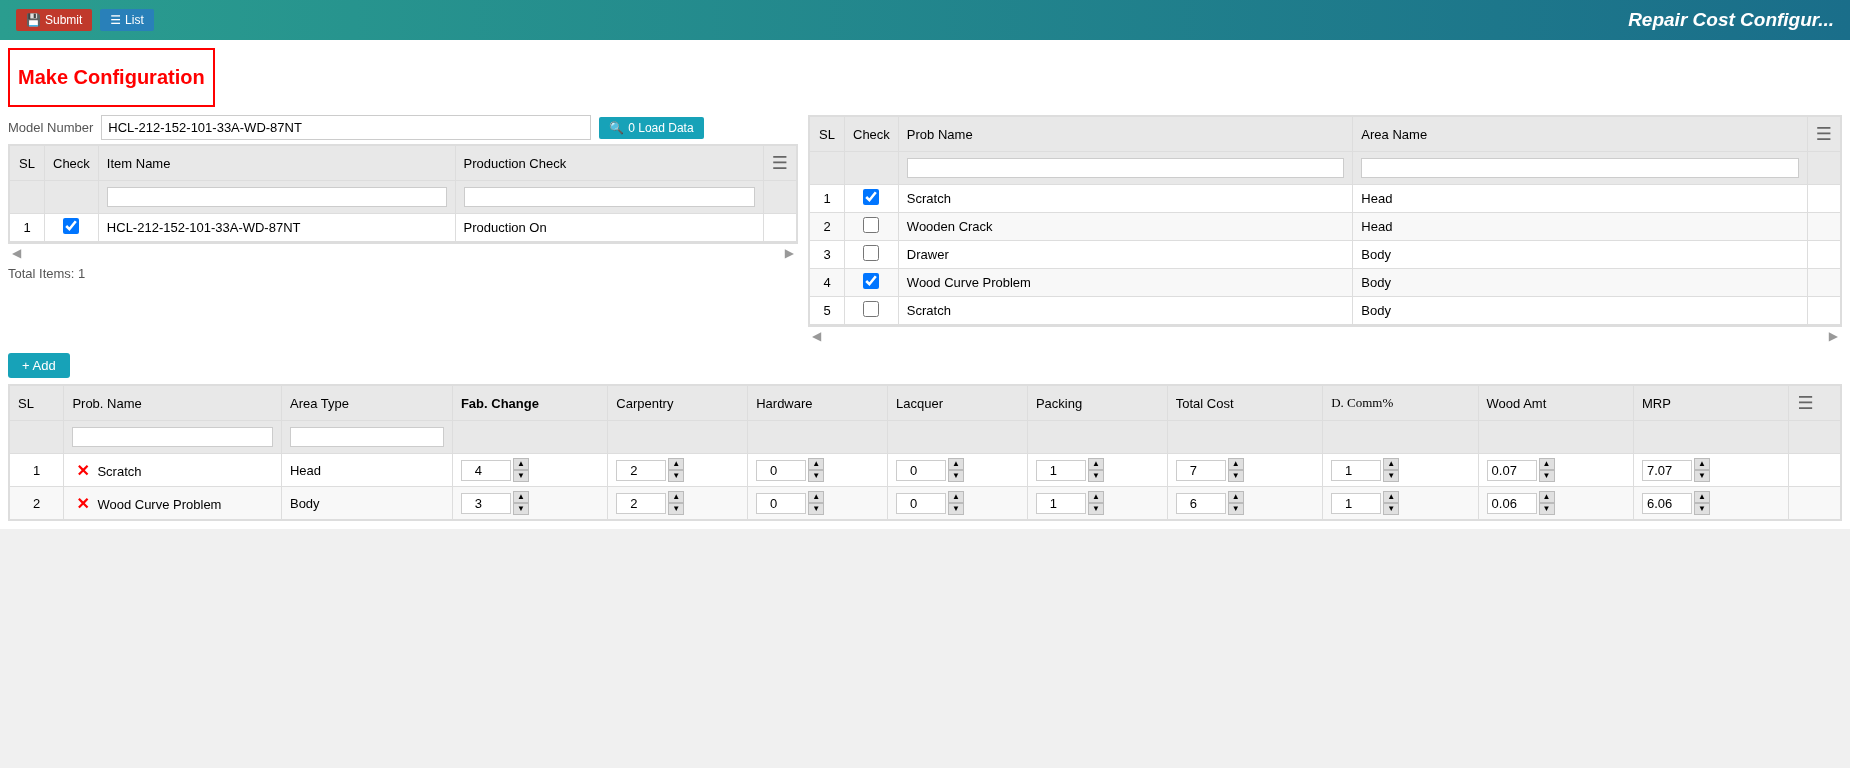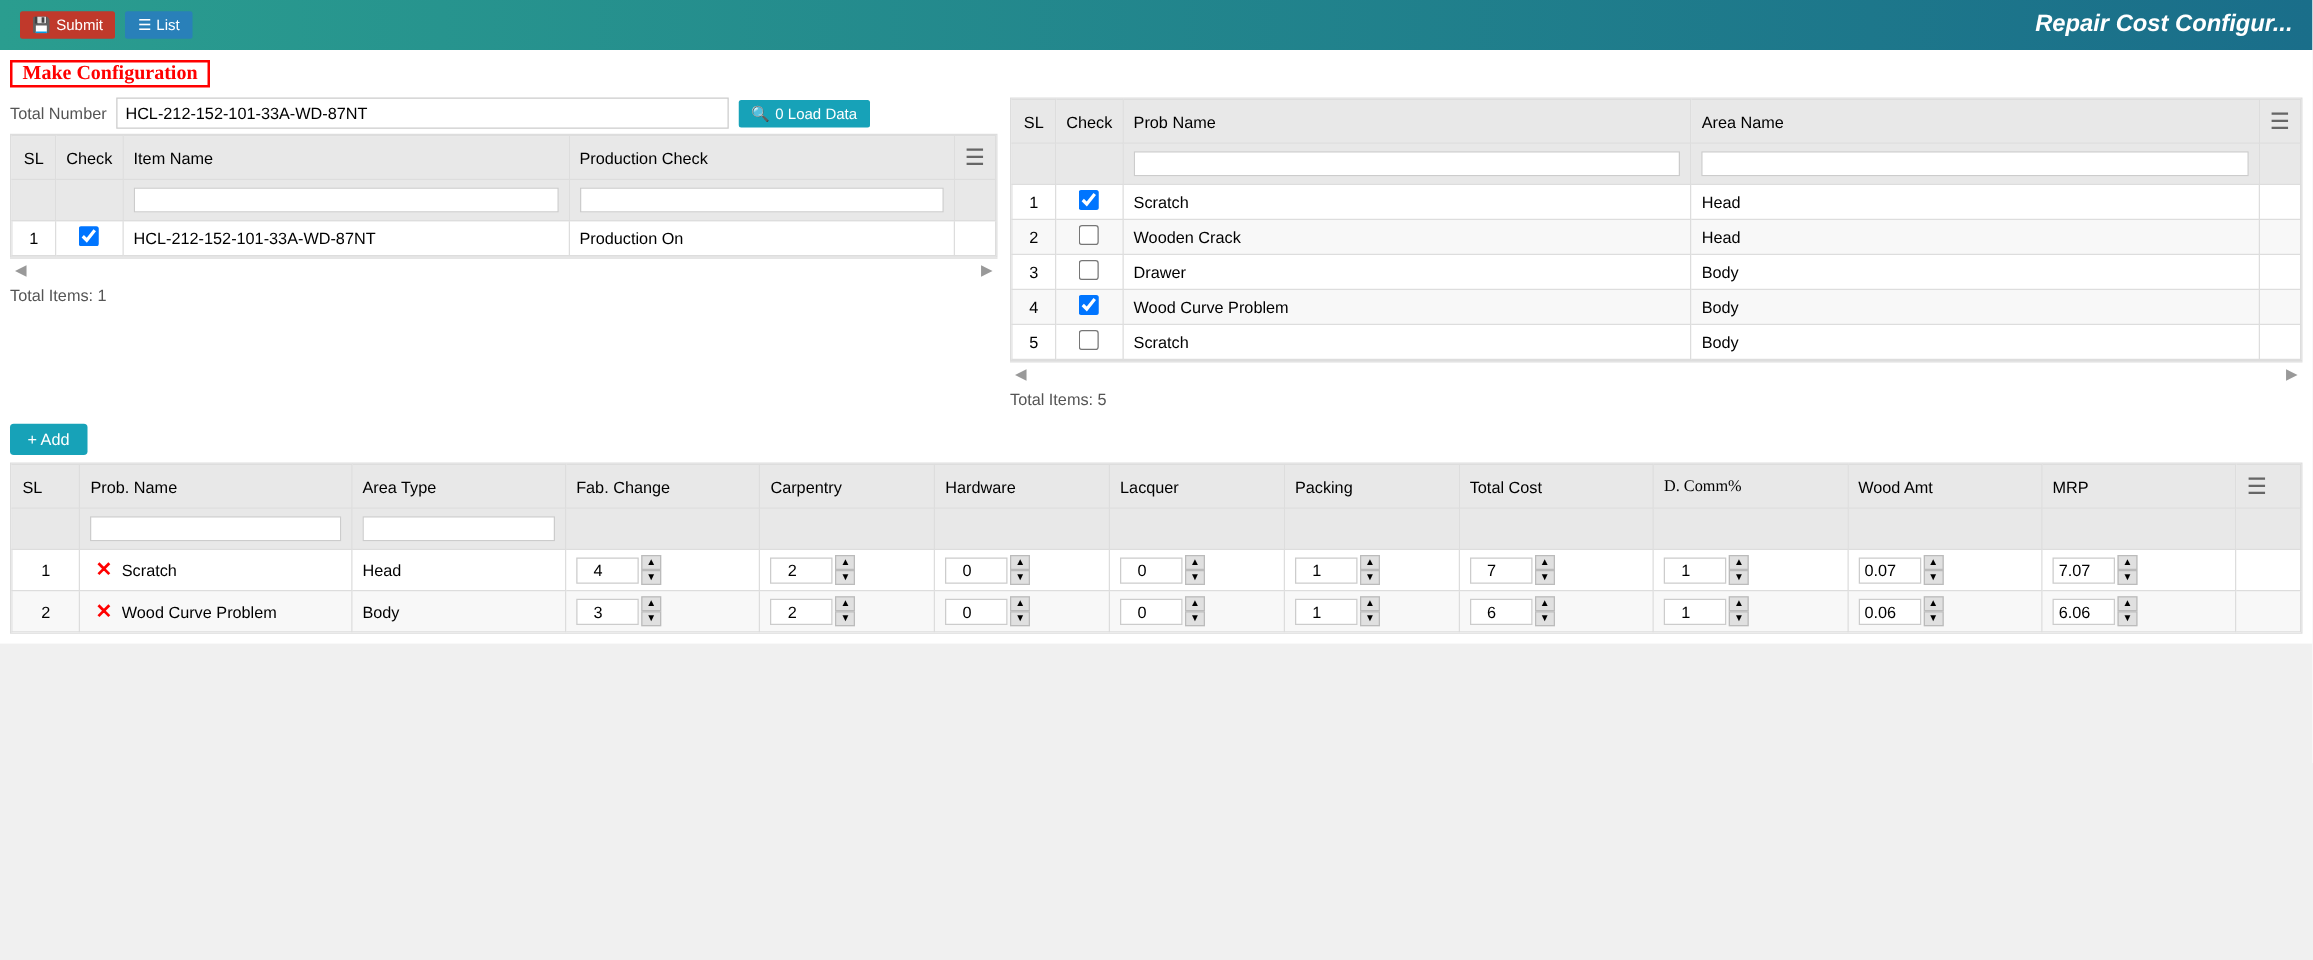--- a/index.html
+++ b/index.html
@@ -47,25 +47,24 @@
     }
 
     
     .main-content { padding: 8px; background: white; }
 
     
     .make-config-label {
       border: 2px solid red;
       color: red;
       font-weight: bold;
-      font-size: 16px;
-      padding: 0 8px;
+      font-size: 20px;
+      padding: 16px 8px;
       display: inline-block;
       margin-bottom: 8px;
-      font-family: Liberation Serif, serif;
     }
 
     
     .top-section {
       display: flex;
       gap: 0;
       margin-bottom: 8px;
     }
 
     .left-panel {
@@ -277,21 +276,21 @@
 <div class="main-content">
 
   
   <div class="make-config-label">Make Configuration</div>
 
   
   <div class="top-section">
 
     <div class="left-panel">
       <div class="model-row">
-        <span class="model-label">Total Number</span>
+        <span class="model-label">Model Number</span>
         <input class="model-input" type="text" value="HCL-212-152-101-33A-WD-87NT" style="">
         <button class="btn-load">
           <span>🔍</span>
           <span>0 Load Data</span>
         </button>
       </div>
 
       <div class="table-container">
         <table>
           <thead>
@@ -388,38 +387,37 @@
     </tr>
             </tbody>
         </table>
       </div>
 
       <div class="scroll-row">
         <span class="left-scroll">◀</span>
         <span class="right-scroll">▶</span>
       </div>
 
-      <div class="total-items">Total Items: 5</div>
     </div>
   </div>
 
   
   <div class="bottom-section">
     <button class="btn-add">
       <span>+ Add</span>
     </button>
 
     <div class="bottom-table-container">
       <table class="bottom-table">
         <thead>
           <tr>
             <th style="width:35px;">SL</th>
             <th style="width:140px;">Prob. Name</th>
             <th style="width:110px;">Area Type</th>
-            <th style="width:100px;">Fab. Change</th>
+            <th style="width:100px;font-weight:bold;">Fab. Change</th>
             <th style="width:90px;">Carpentry</th>
             <th style="width:90px;">Hardware</th>
             <th style="width:90px;">Lacquer</th>
             <th style="width:90px;">Packing</th>
             <th style="width:100px;">Total Cost</th>
             <th style="width:100px;font-family:Liberation Serif, serif;">D. Comm%</th>
             <th style="width:100px;">Wood Amt</th>
             <th style="width:100px;">MRP</th>
             <th style="width:30px;"><span class="menu-icon">☰</span></th>
           </tr>

